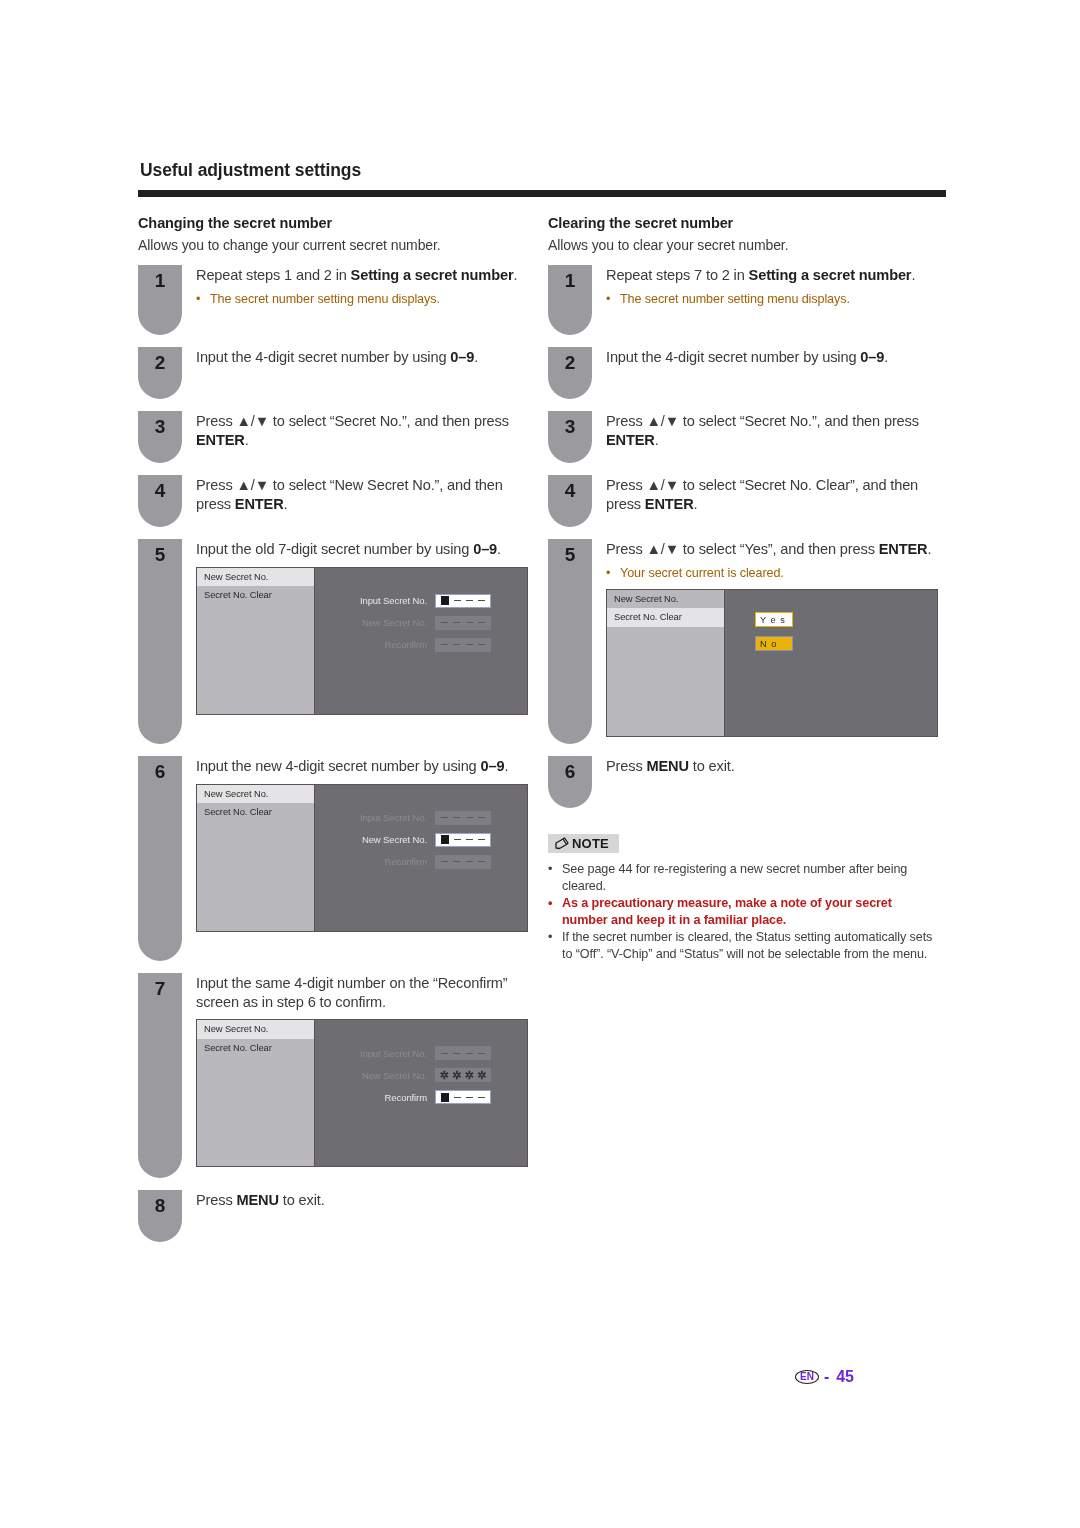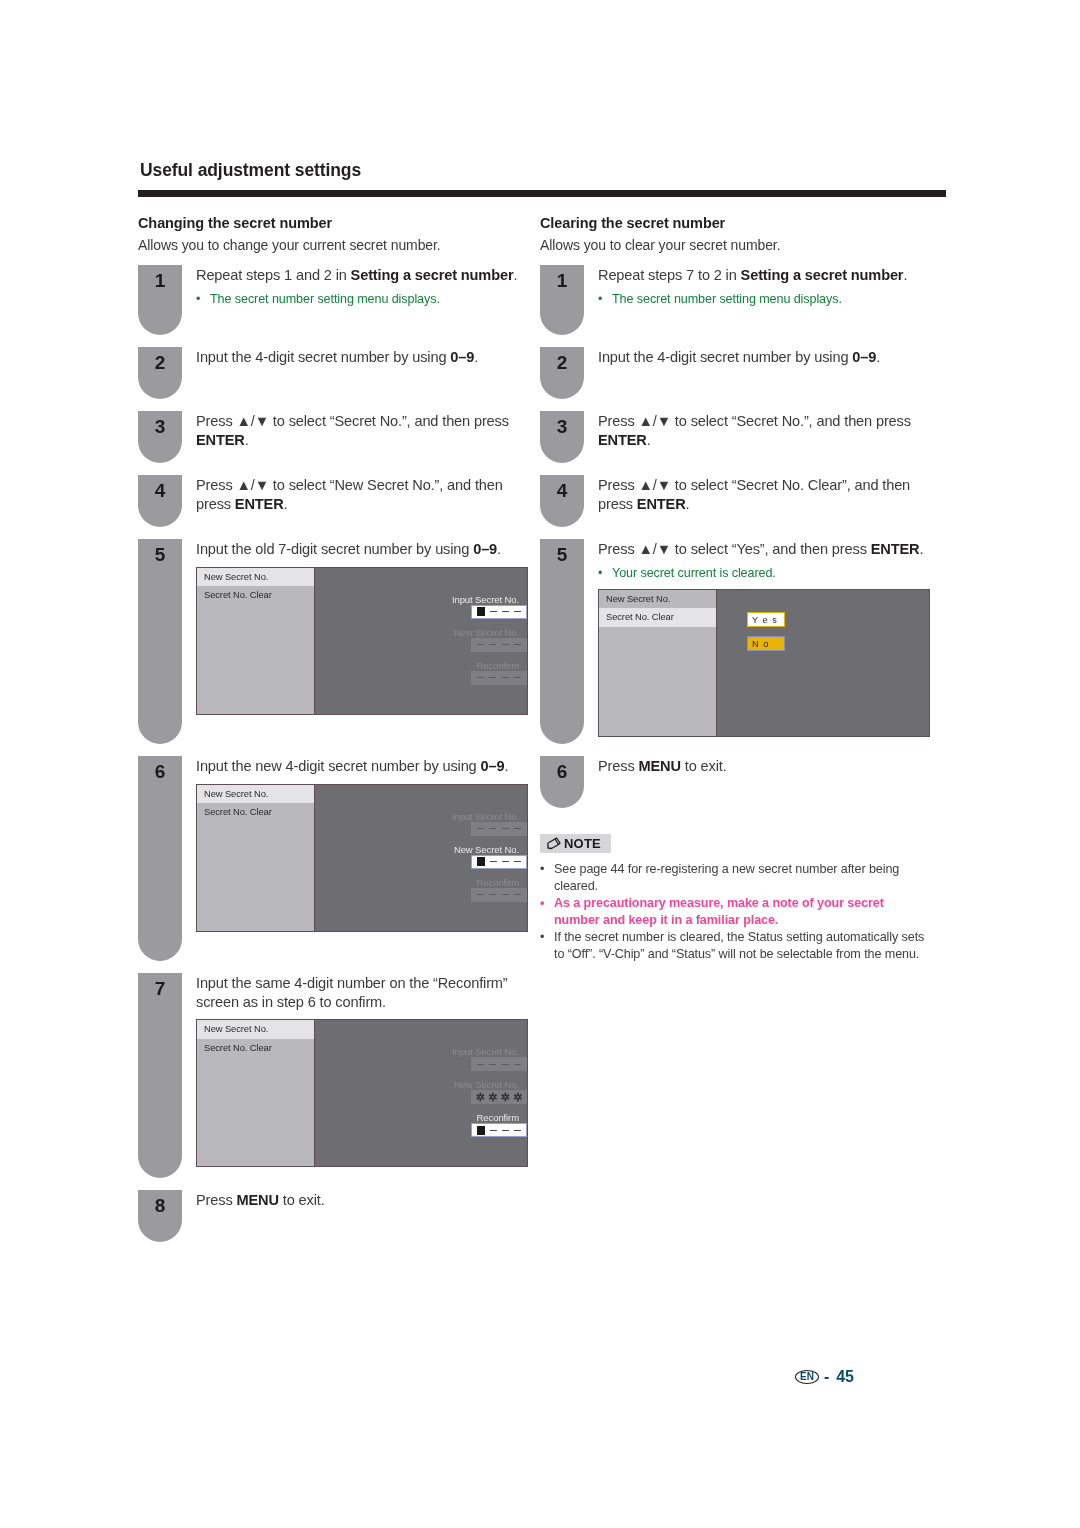--- a/index.html
+++ b/index.html
@@ -39,21 +39,21 @@
   .title-rule {
     height: 7px;
     background: #231f20;
     width: 100%;
     margin-bottom: 18px;
   }
 
   
   .columns {
     display: flex;
-    gap: 12px;
+    gap: 20px;
   }
   .col {
     width: 390px;
     flex: 0 0 390px;
   }
 
   .section-title {
     font-size: 14.5px;
     font-weight: bold;
     color: #231f20;
@@ -98,21 +98,21 @@
   }
   .step-text {
     font-size: 14.6px;
     line-height: 1.28;
     color: #3b3b3b;
     letter-spacing: -0.15px;
   }
   .step-text b { color: #231f20; font-weight: bold; }
   .sub-bullet {
     font-size: 12.6px;
-    color: #15803d;
+    color: #a16207;
     line-height: 1.3;
     margin-top: 6px;
     padding-left: 14px;
     text-indent: -14px;
     letter-spacing: -0.1px;
   }
   .sub-bullet::before {
     content: "\2022";
     display: inline-block;
     width: 14px;
@@ -149,24 +149,23 @@
   .osd-item.active {
     background: #e4e4e6;
   }
   .osd-main {
     flex: 1 1 auto;
     position: relative;
     padding-top: 26px;
   }
   .osd-row {
     display: flex;
-    align-items: flex-end;
+    align-items: center;
     margin-bottom: 8px;
     padding-left: 30px;
-    flex-direction: column;
   }
   .osd-label {
     font-size: 9.5px;
     width: 82px;
     text-align: right;
     padding-right: 8px;
     letter-spacing: -0.1px;
     color: #e9e9ec;
     white-space: nowrap;
   }
@@ -255,33 +254,33 @@
     letter-spacing: -0.1px;
   }
   .note-list li::before {
     content: "\2022";
     display: inline-block;
     width: 14px;
     text-indent: 0;
   }
   .note-list li.bold {
     font-weight: bold;
-    color: #ec4899;
+    color: #b91c1c;
   }
 
   
   .footer {
     position: absolute;
     right: 92px;
     top: 1368px;
     display: flex;
     align-items: center;
     font-size: 16px;
     font-weight: bold;
-    color: #0c4a6e;
+    color: #6d28d9;
   }
   .lang-oval {
     border: 1.6px solid #231f20;
     border-radius: 50%;
     font-size: 10px;
     font-weight: bold;
     padding: 1px 4px 1px 4px;
     line-height: 1;
     margin-right: 5px;
   }

